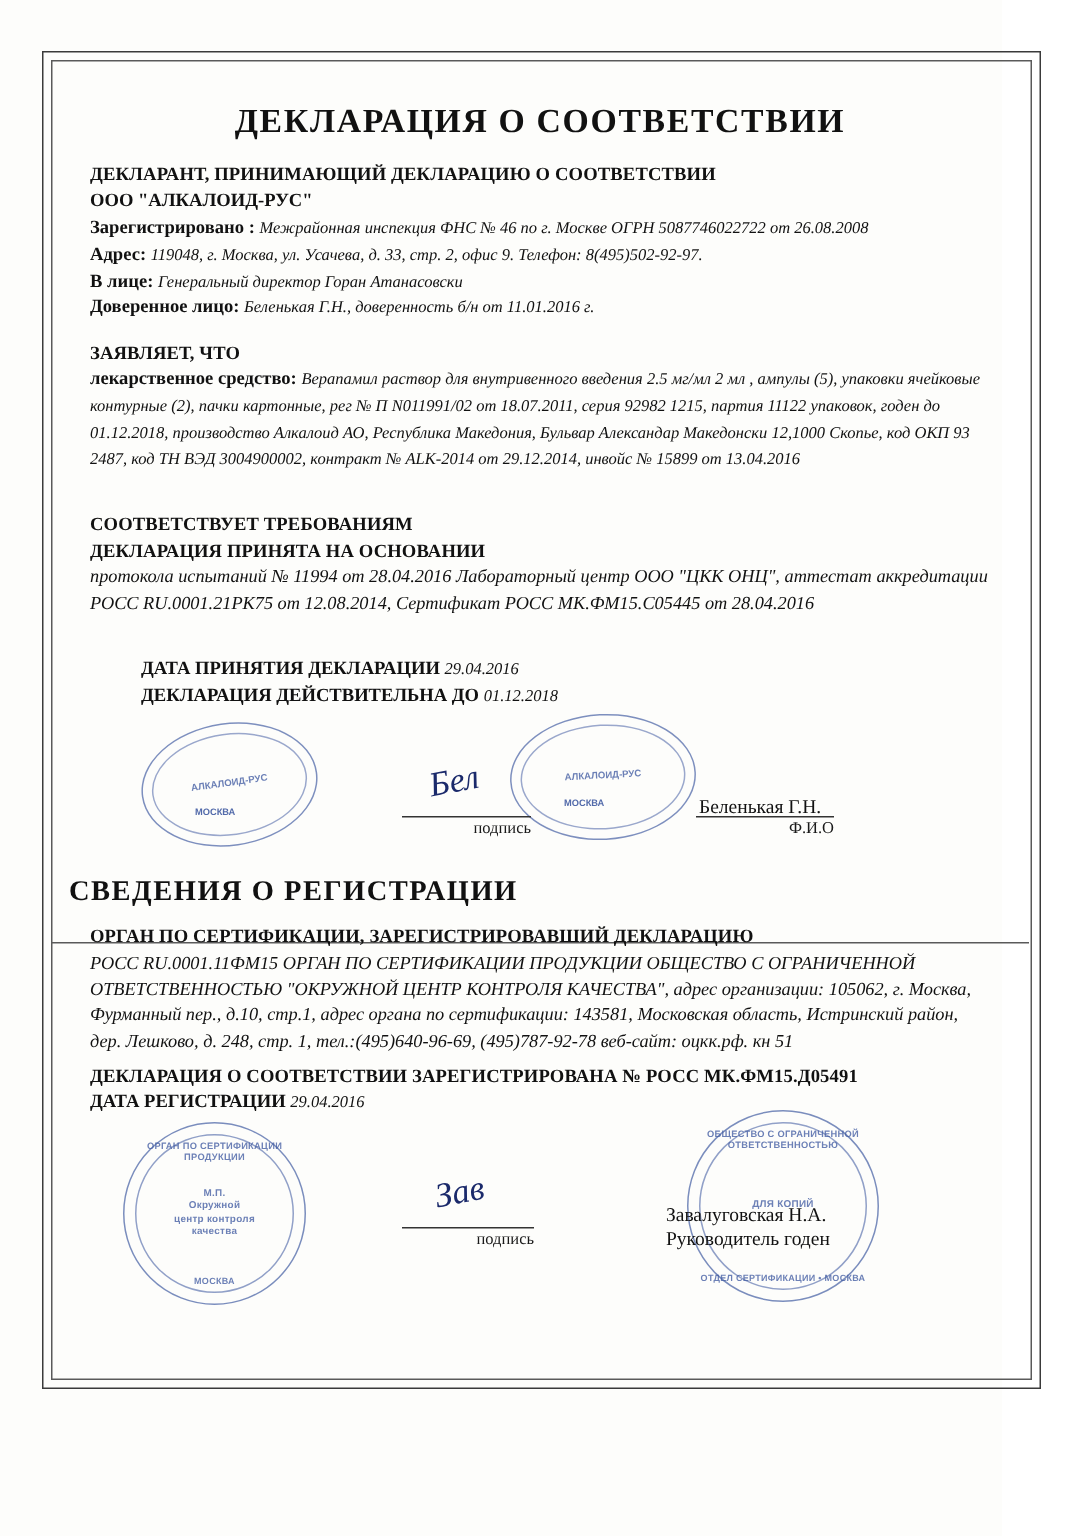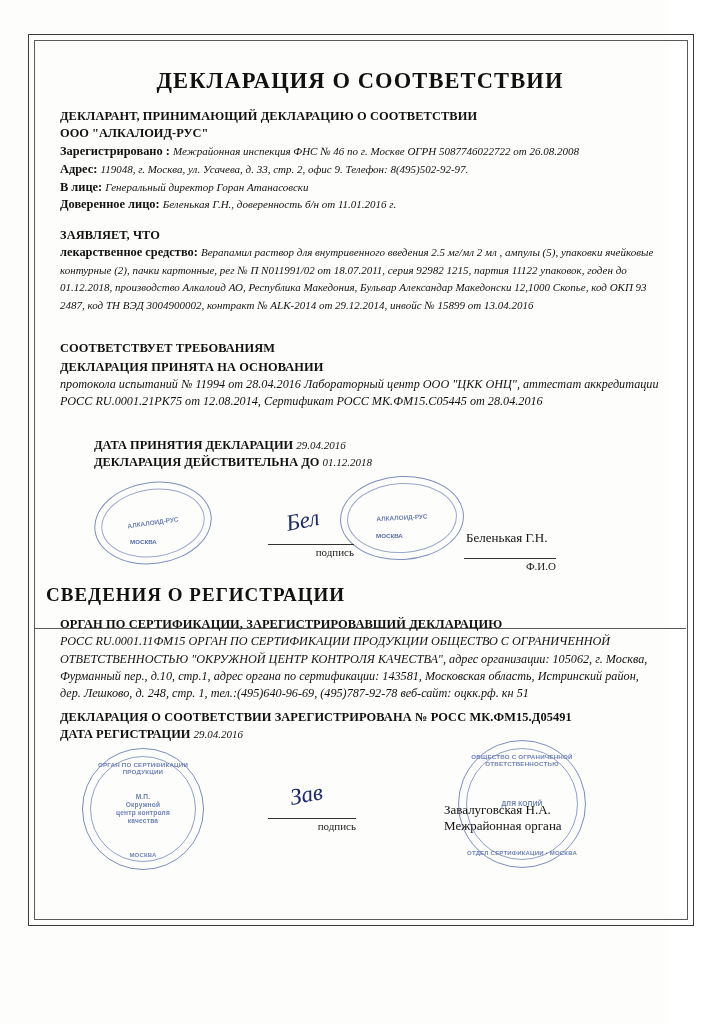--- a/index.html
+++ b/index.html
@@ -281,21 +281,21 @@
       <div class="stamp-oval faded" style="left:294px; top:-2px; width:124px; height:84px; transform:rotate(-3deg);">
         <div class="inner"></div>
         <div class="txt">АЛКАЛОИД-РУС</div>
       </div>
       <div class="tiny-note" style="left:330px; top:54px;">МОСКВА</div>
 
       <div class="sig-scribble" style="left:240px; top:30px;">Бел</div>
       <div class="sig-line" style="left:222px; top:66px; width:86px; border-top:1px solid #333; padding-top:1px;">подпись</div>
 
       <div class="sig-name" style="left:420px; top:52px;">Беленькая Г.Н.</div>
-      <div class="sig-line" style="left:418px; top:66px; width:92px; border-top:1px solid #333; padding-top:1px;margin-top:14px;">Ф.И.О</div>
+      <div class="sig-line" style="left:418px; top:66px; width:92px; border-top:1px solid #333; padding-top:1px;">Ф.И.О</div>
     </div>
 
     <h2 class="section-title" style="margin-top:10px;">СВЕДЕНИЯ О РЕГИСТРАЦИИ</h2>
 
     <div class="block">
       <div class="lbl">ОРГАН ПО СЕРТИФИКАЦИИ, ЗАРЕГИСТРИРОВАВШИЙ ДЕКЛАРАЦИЮ</div>
       <div class="val">РОСС RU.0001.11ФМ15 ОРГАН ПО СЕРТИФИКАЦИИ ПРОДУКЦИИ ОБЩЕСТВО С ОГРАНИЧЕННОЙ ОТВЕТСТВЕННОСТЬЮ "ОКРУЖНОЙ ЦЕНТР КОНТРОЛЯ КАЧЕСТВА", адрес организации: 105062, г. Москва, Фурманный пер., д.10, стр.1, адрес органа по сертификации: 143581, Московская область, Истринский район, дер. Лешково, д. 248, стр. 1, тел.:(495)640-96-69, (495)787-92-78 веб-сайт: оцкк.рф. кн 51</div>
 
       <div class="lbl" style="margin-top:6px;">ДЕКЛАРАЦИЯ О СООТВЕТСТВИИ ЗАРЕГИСТРИРОВАНА № РОСС МК.ФМ15.Д05491</div>
       <div class="mixed">
@@ -320,17 +320,17 @@
         <div class="ring2"></div>
         <div class="stamp-top">ОБЩЕСТВО С ОГРАНИЧЕННОЙ ОТВЕТСТВЕННОСТЬЮ</div>
         <div class="stamp-mid">ДЛЯ КОПИЙ</div>
         <div class="stamp-bot">ОТДЕЛ СЕРТИФИКАЦИИ • МОСКВА</div>
       </div>
 
       <div class="sig-scribble" style="left:244px; top:36px;">Зав</div>
       <div class="sig-line" style="left:222px; top:72px; width:88px; border-top:1px solid #333; padding-top:1px;">подпись</div>
 
       <div class="sig-name" style="left:398px; top:56px;">Завалуговская Н.А.</div>
-      <div class="sig-name" style="left:398px; top:72px;">Межрайонная органа</div>
+      <div class="sig-name" style="left:398px; top:72px;">Руководитель годен</div>
     </div>
 
   </div>
 </div>
 
 </body></html>

